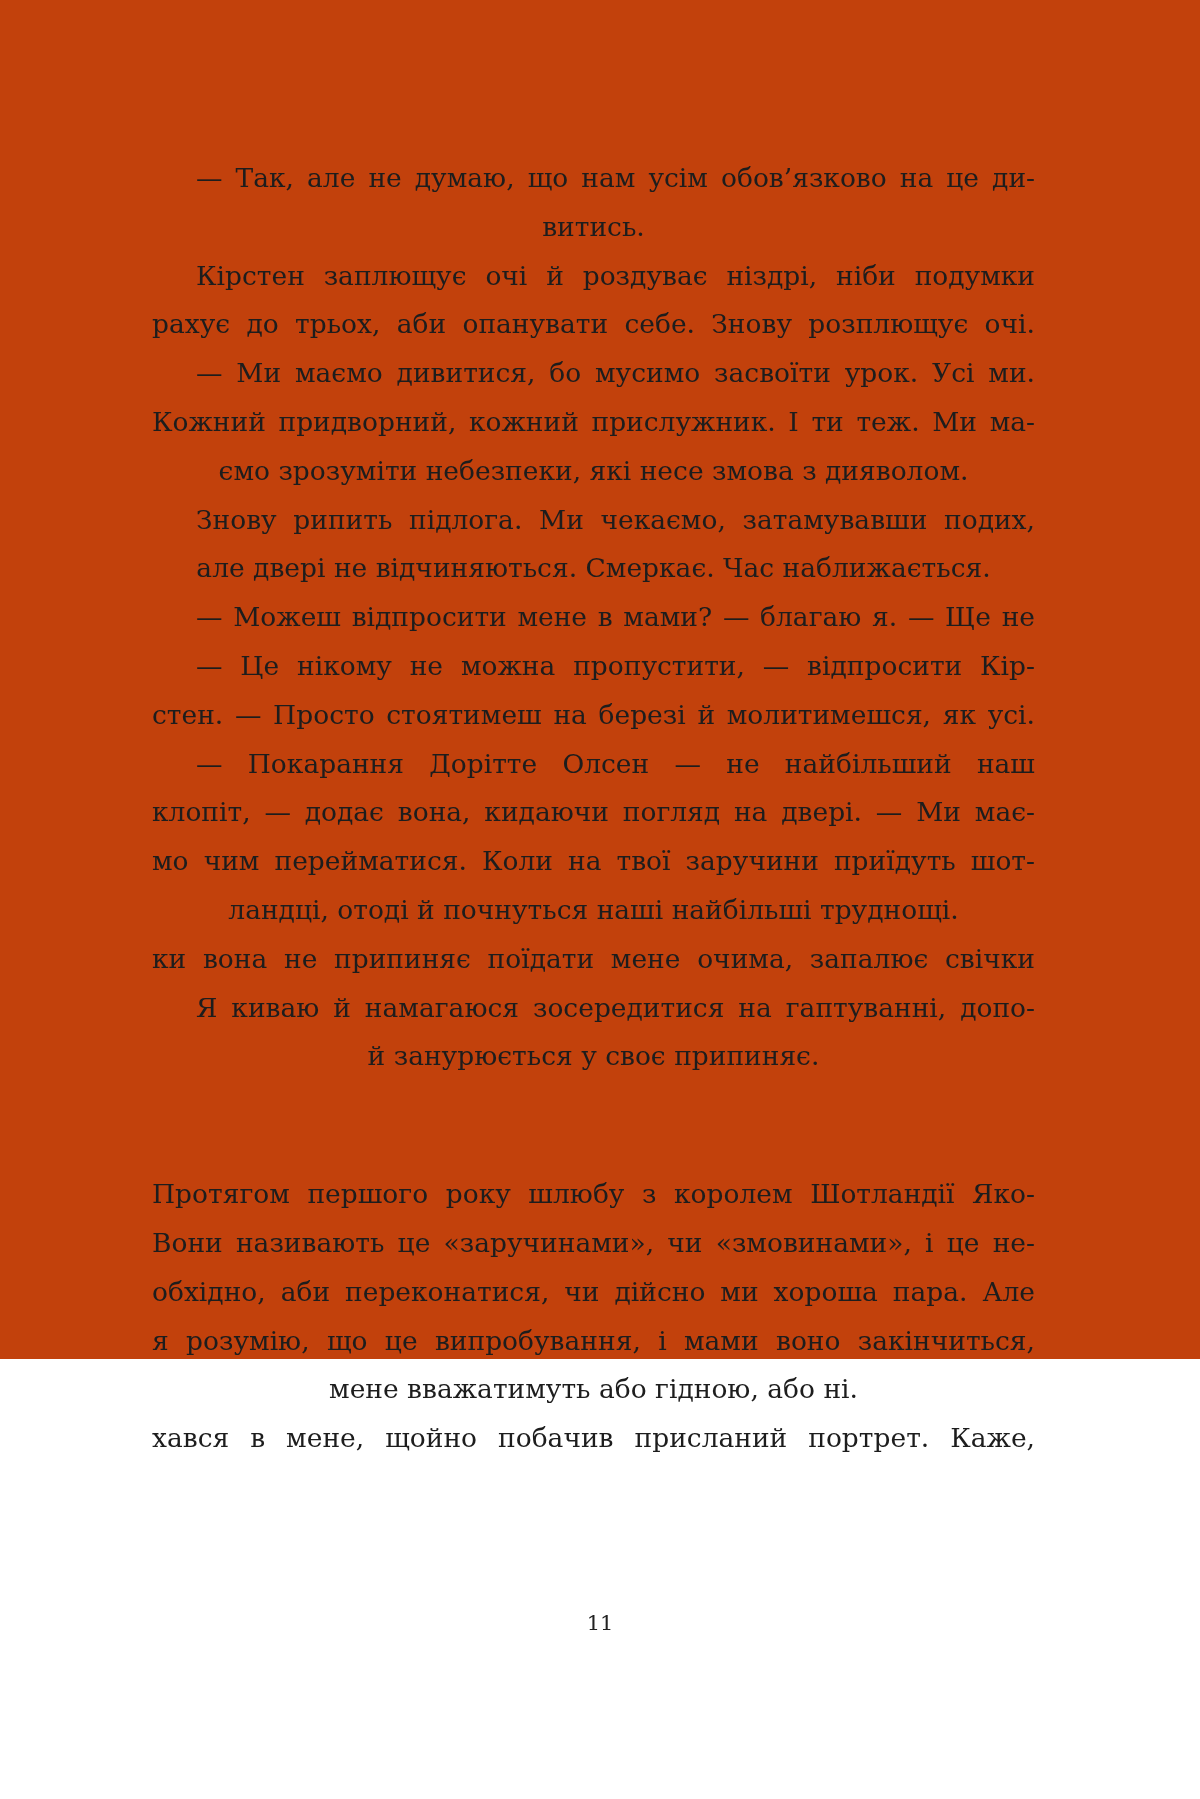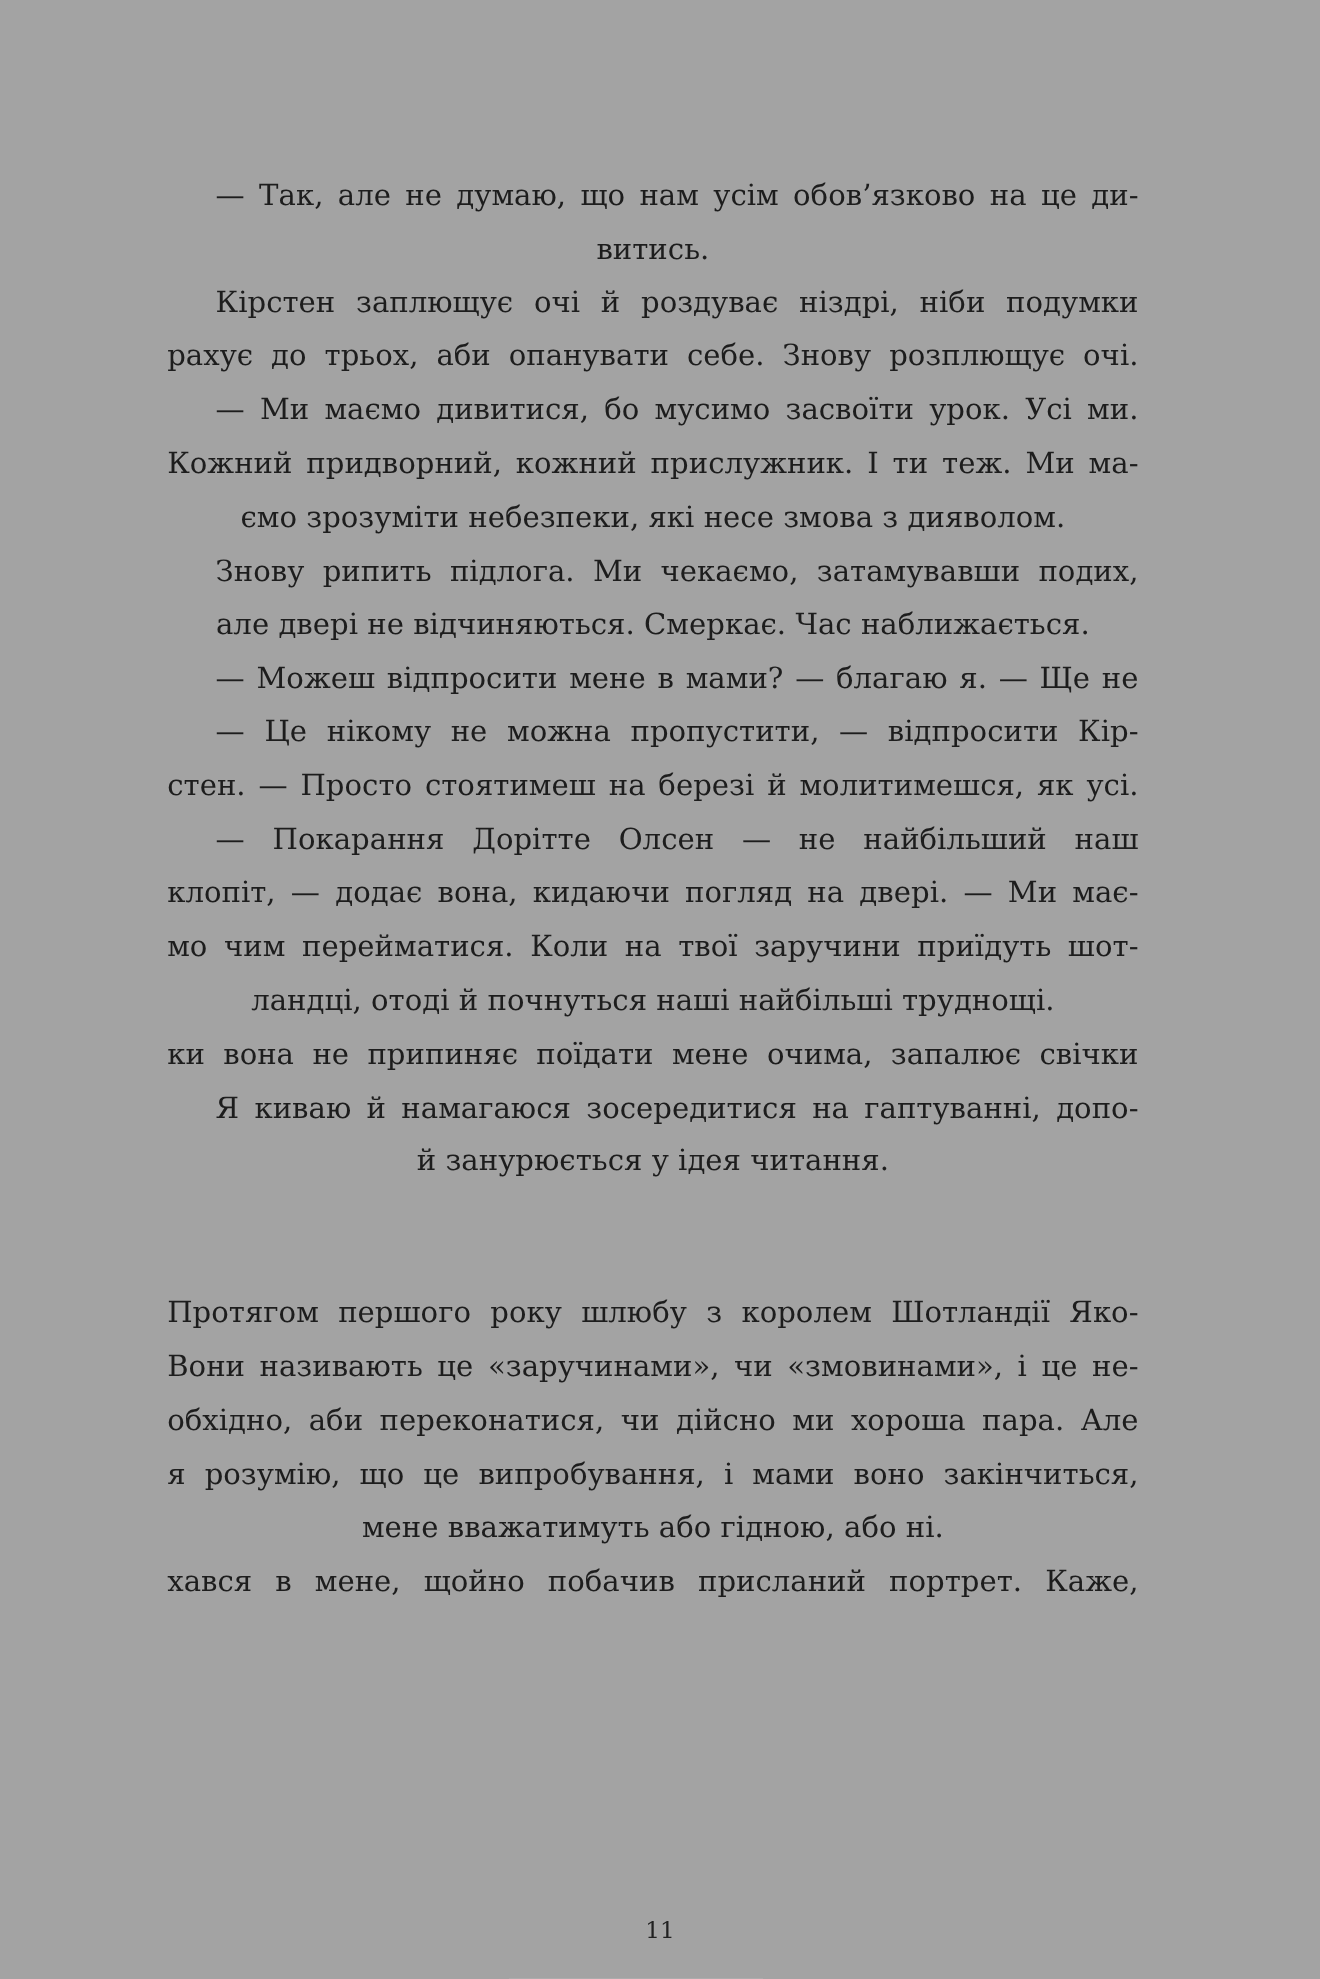--- a/index.html
+++ b/index.html
@@ -12,22 +12,22 @@
     height: 1799px;
     position: relative;
     overflow: hidden;
     color: #1d1d1d;
     font-family: "DejaVu Serif", "Liberation Serif", serif;
   }
   .page {
     position: absolute;
     left: 0; top: 0;
     width: 1200px;
-    height: 1799px;
-    background: #a3a3a3;
+    height: 1359px;
+    background: #c2410c;
   }
   .text-block {
     position: absolute;
     left: 152px;
     top: 154px;
     width: 883px;
   }
   .line {
     height: 48.8px;
     line-height: 48.8px;
@@ -50,21 +50,21 @@
     padding-left: 44px;
     box-sizing: border-box;
   }
   .section-gap {
     height: 89px;
   }
   .page-number {
     position: absolute;
     left: 0;
     width: 1200px;
-    top: 1740px;
+    top: 1608px;
     text-align: center;
     font-size: 21px;
     line-height: 30px;
     color: #222;
     font-family: "DejaVu Serif", "Liberation Serif", serif;
   }
 </style>
 </head>
 <body>
 
@@ -83,21 +83,21 @@
       <div class="line last">але двері не відчиняються. Смеркає. Час наближається.</div>
       <div class="line just indent">— Можеш відпросити мене в мами? — благаю я. — Ще не</div>
       <div class="line just indent">— Це нікому не можна пропустити, — відпросити Кір-</div>
       <div class="line just">стен. — Просто стоятимеш на березі й молитимешся, як усі.</div>
       <div class="line just indent">— Покарання Дорітте Олсен — не найбільший наш</div>
       <div class="line just">клопіт, — додає вона, кидаючи погляд на двері. — Ми має-</div>
       <div class="line just">мо чим перейматися. Коли на твої заручини приїдуть шот-</div>
       <div class="line last">ландці, отоді й почнуться наші найбільші труднощі.</div>
       <div class="line just">ки вона не припиняє поїдати мене очима, запалює свічки</div>
       <div class="line just indent">Я киваю й намагаюся зосередитися на гаптуванні, допо-</div>
-      <div class="line last">й занурюється у ідея читання.</div>
+      <div class="line last">й занурюється у своє припиняє.</div>
     </div>
 
     <div class="section-gap"></div>
 
     <div class="section">
       <div class="line just">Протягом першого року шлюбу з королем Шотландії Яко-</div>
       <div class="line just">Вони називають це «заручинами», чи «змовинами», і це не-</div>
       <div class="line just">обхідно, аби переконатися, чи дійсно ми хороша пара. Але</div>
       <div class="line just">я розумію, що це випробування, і мами воно закінчиться,</div>
       <div class="line last">мене вважатимуть або гідною, або ні.</div>

